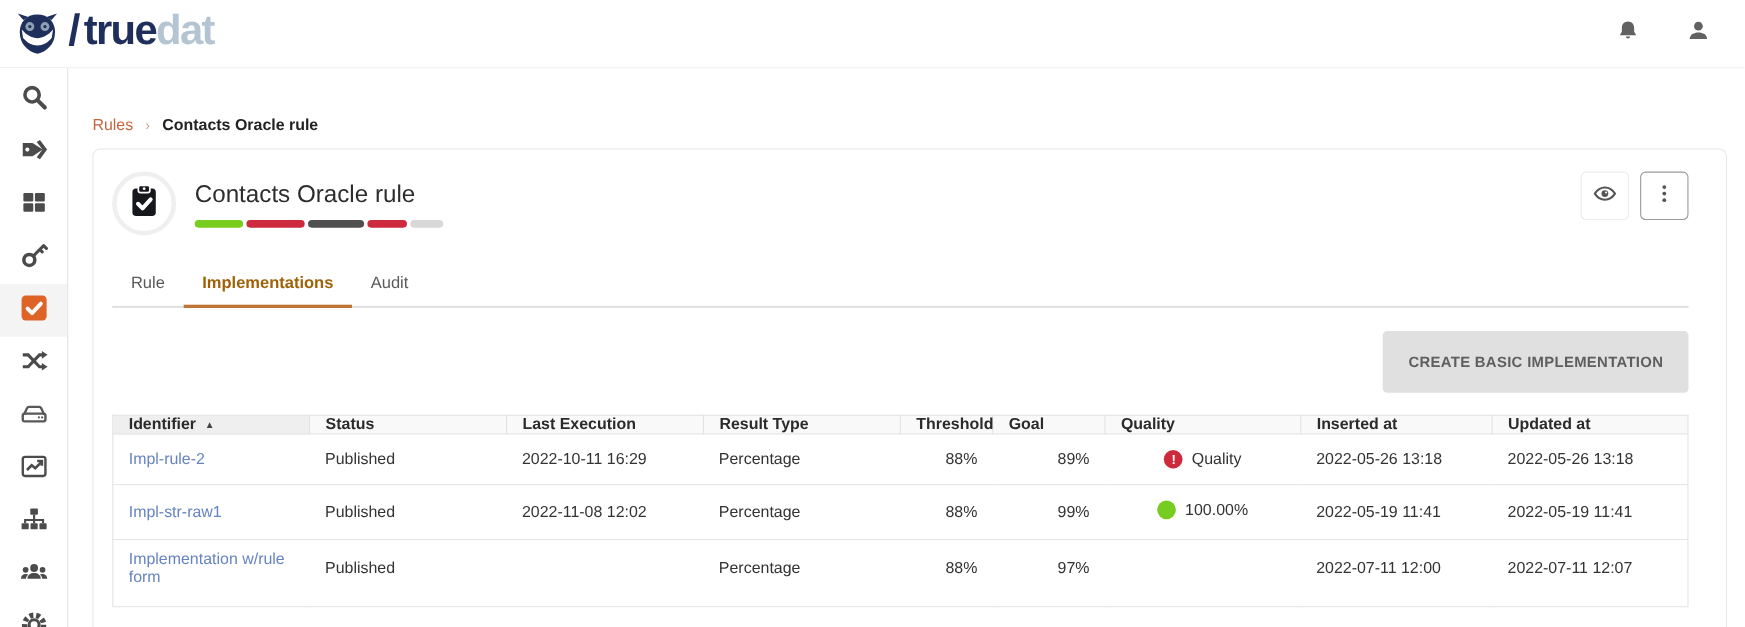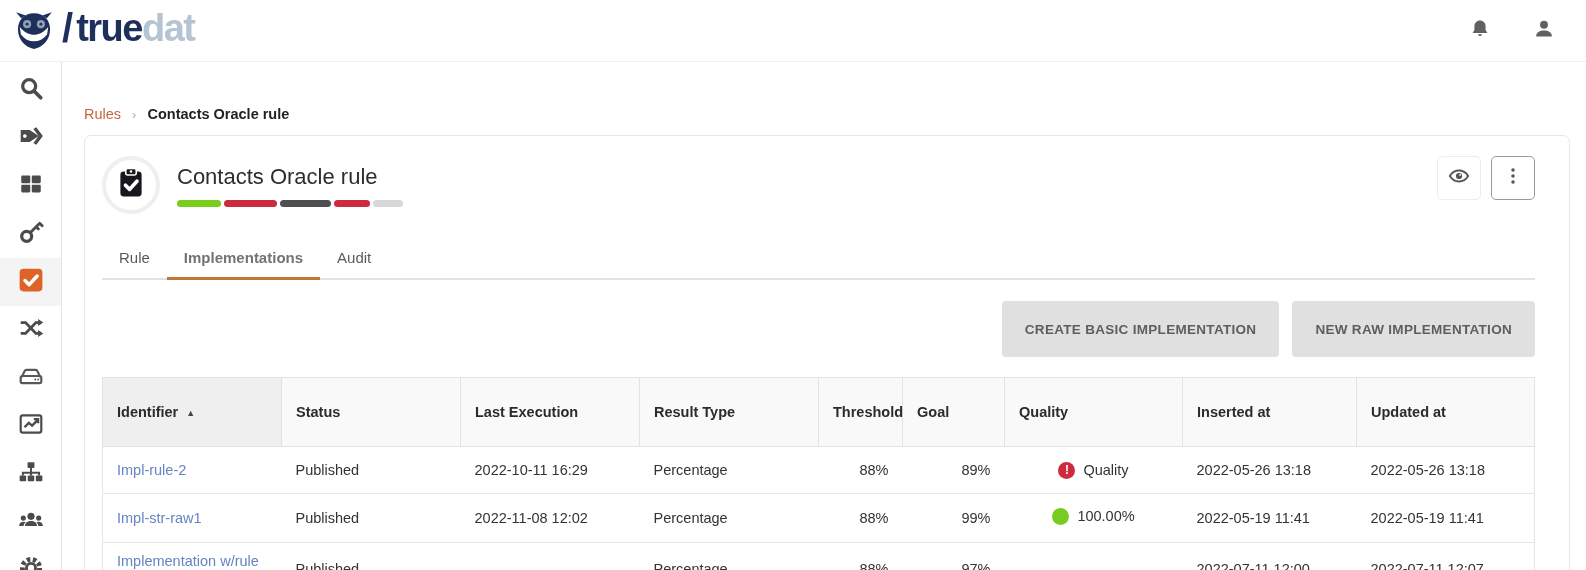--- a/index.html
+++ b/index.html
@@ -48,35 +48,35 @@
   .head-actions { margin-left:auto; align-self:flex-start; display:flex; gap:10px; }
   .icon-btn { width:44px; height:44px; border-radius:5px; background:#fff;
               display:flex; align-items:center; justify-content:center; cursor:pointer; }
   .icon-btn.light { border:1px solid #ececec; }
   .icon-btn.dark  { border:1px solid #9a9a9a; }
   .icon-btn svg { width:22px; height:22px; }
 
   
   .tabs { display:flex; margin-top:24px; border-bottom:2px solid #e2e2e2; }
   .tab { padding:11px 17px; font-size:15px; color:#5a5a5a; cursor:pointer; }
-  .tab.active { color:#737373; font-weight:700; border-bottom:3px solid #bf7534; margin-bottom:-2px; }
+  .tab.active { color:#a16207; font-weight:700; border-bottom:3px solid #bf7534; margin-bottom:-2px; }
 
   
   .actions { display:flex; justify-content:flex-end; gap:13px; margin-top:21px; }
   .btn { height:56px; padding:0 23px; border:none; border-radius:4px;
          font-family:"Liberation Sans", sans-serif; font-size:13.5px; font-weight:600;
          letter-spacing:0.3px; cursor:pointer; }
   .btn.secondary { background:#e0e0e0; color:#5e5e5e; }
   .btn.primary { background:#1b2a55; color:#fff; font-weight:700; }
 
   
   table { width:100%; border-collapse:collapse; table-layout:fixed; margin-top:20px;
           font-size:14.5px; color:#333; border:1px solid #e4e4e4; }
   thead th { text-align:left; font-weight:600; color:#2b2b2b; background:#f9f9f9;
-             border:1px solid #e3e3e3; padding:26px 14px; cursor:pointer; }
+             border:1px solid #e3e3e3; padding:0 14px; cursor:pointer; }
   thead th.sorted { background:#efefef; }
   .sort-asc::after { content:"▲"; font-size:9px; color:#444; margin-left:8px; vertical-align:1px; }
   tbody td { border-bottom:1px solid #e6e6e6; padding:14px 14px; background:#fff; }
   td.num, th.num-h { }
   td.num { text-align:right; }
   td.qcell { text-align:center; }
   .cell-link { color:#6584c1; text-decoration:none; cursor:pointer; }
   .q-wrap { display:inline-flex; align-items:center; gap:8px; }
   .q-ico { width:17px; height:17px; border-radius:50%; display:inline-flex;
            align-items:center; justify-content:center; flex-shrink:0; }
@@ -286,21 +286,20 @@
       </div>
 
       <div class="tabs">
         <div class="tab">Rule</div>
         <div class="tab active">Implementations</div>
         <div class="tab">Audit</div>
       </div>
 
       <div class="actions">
         <button class="btn secondary">CREATE BASIC IMPLEMENTATION</button>
-        <button class="btn secondary">NEW RAW IMPLEMENTATION</button>
       </div>
 
       <table>
         <colgroup>
           <col style="width:179px">
             <col style="width:179px">
             <col style="width:179px">
             <col style="width:179px">
           <col style="width:84px">
             <col style="width:102px">

